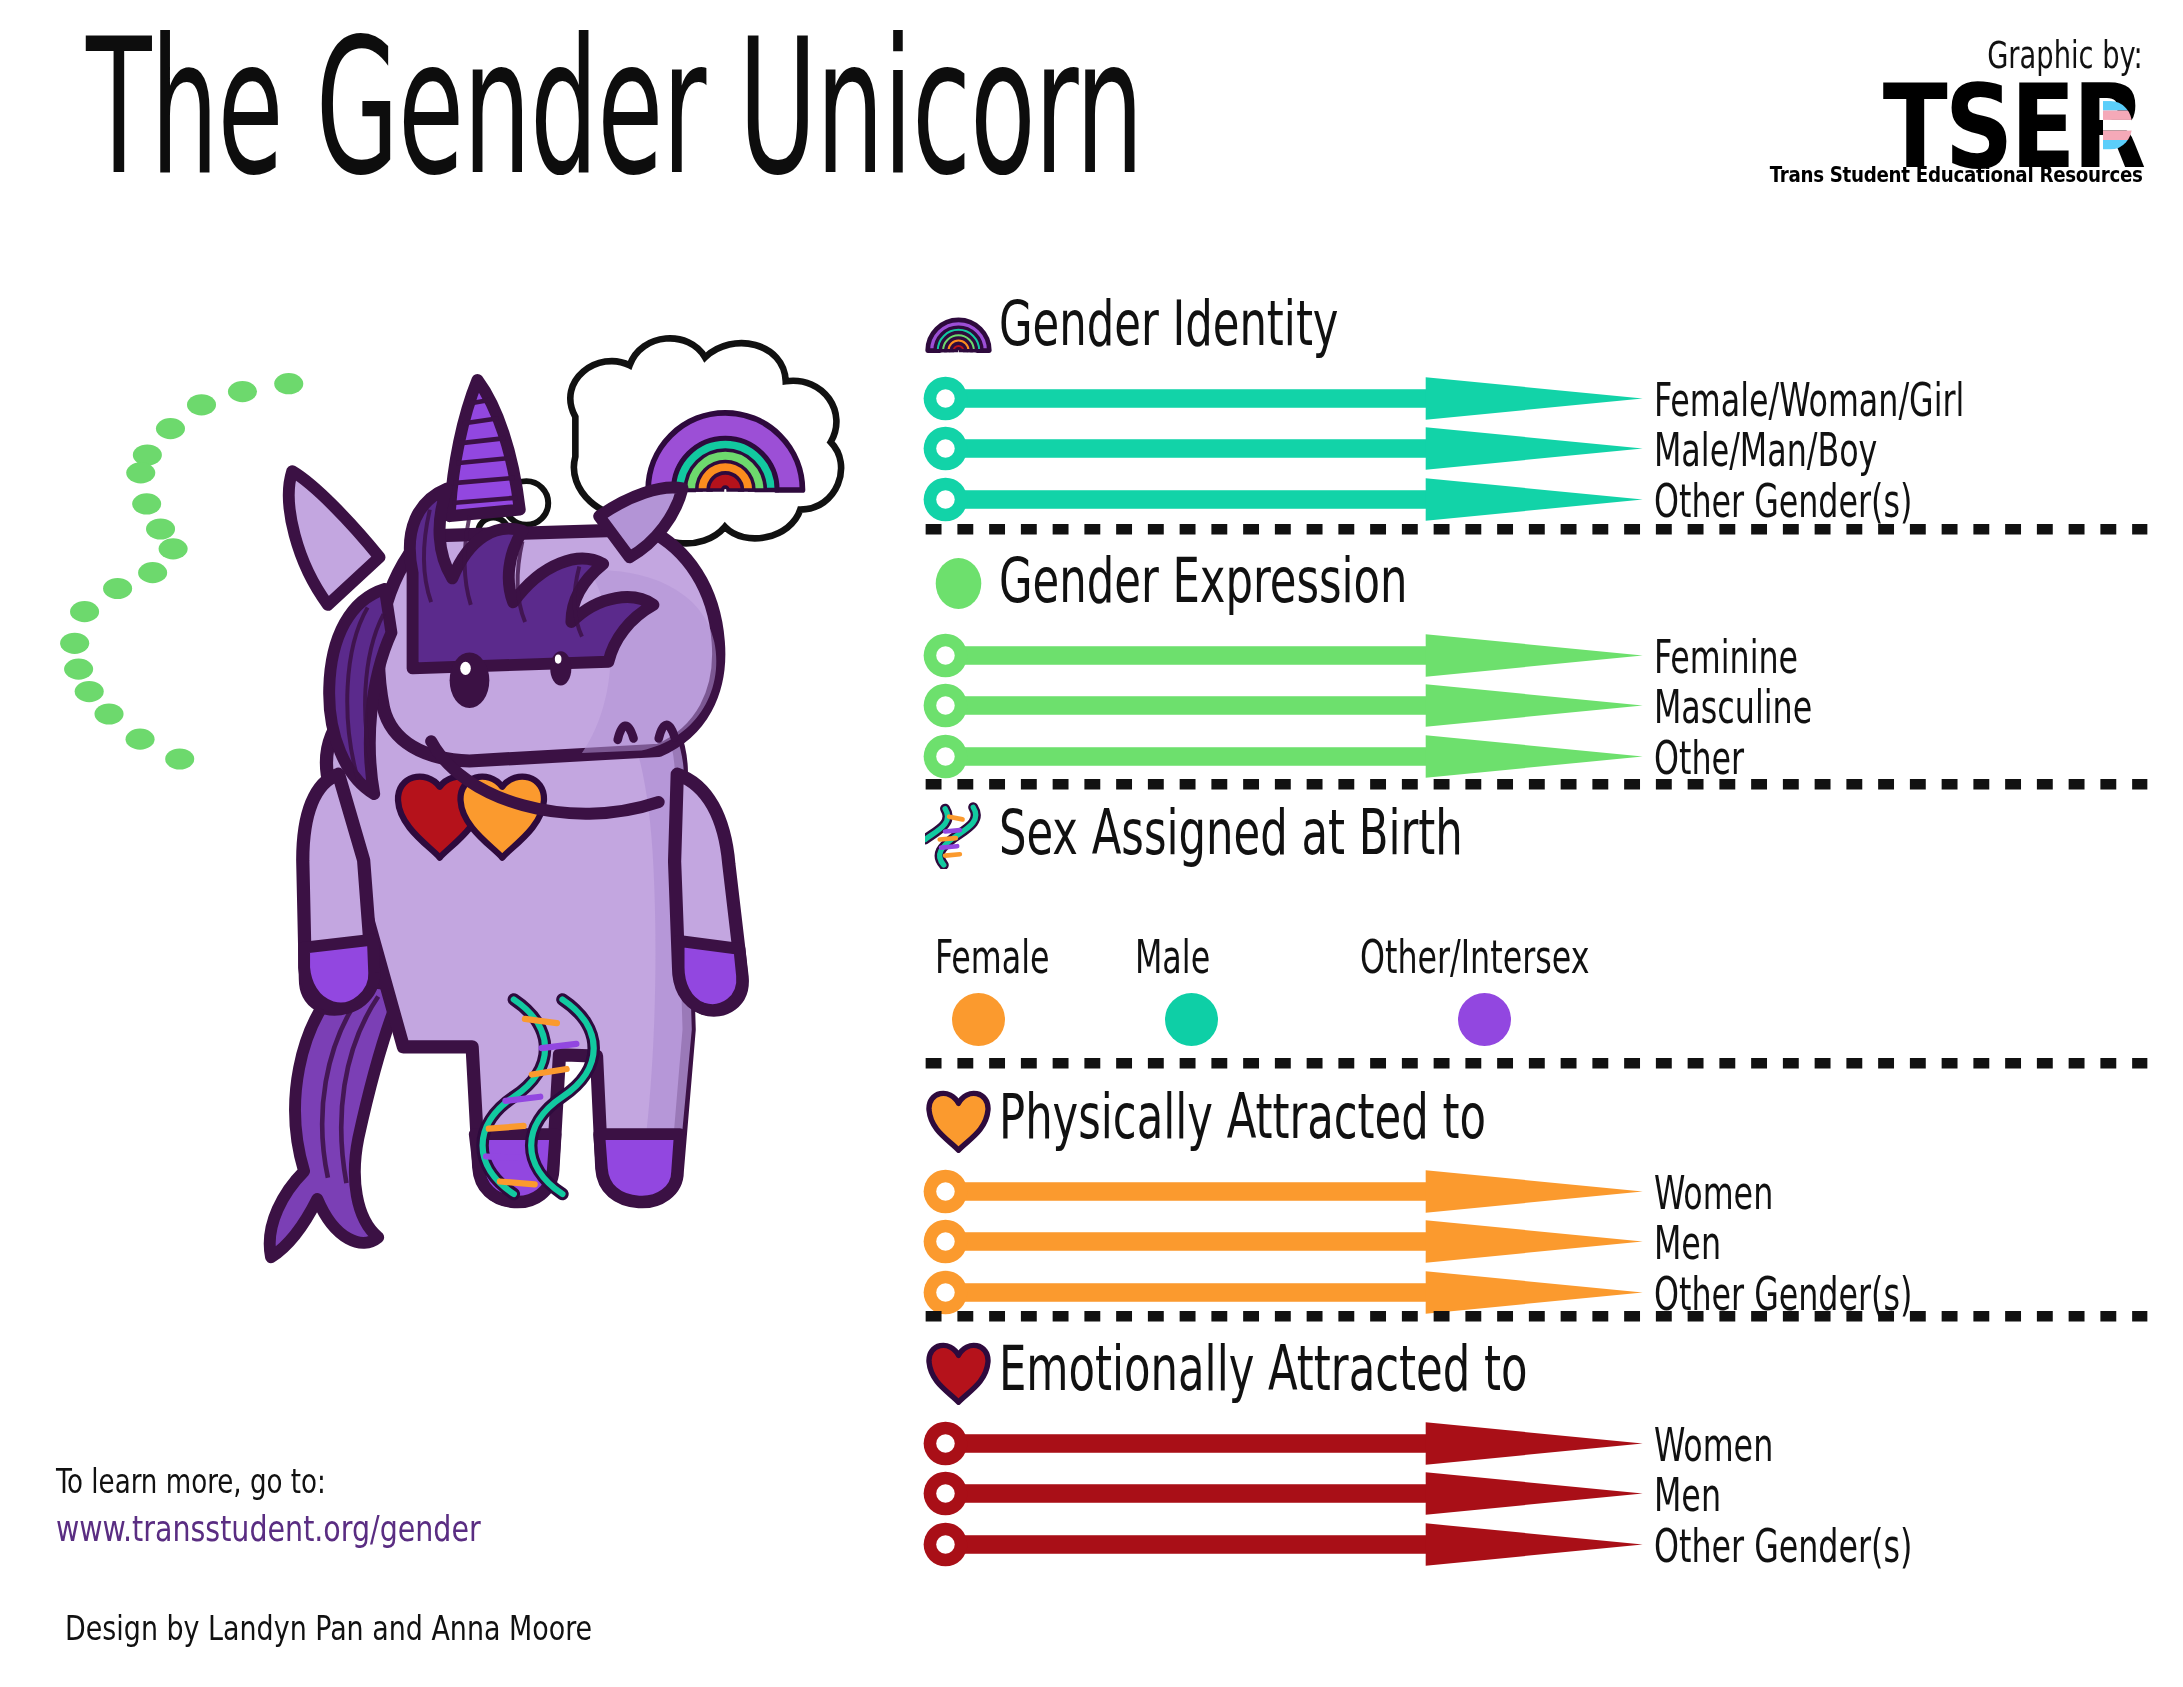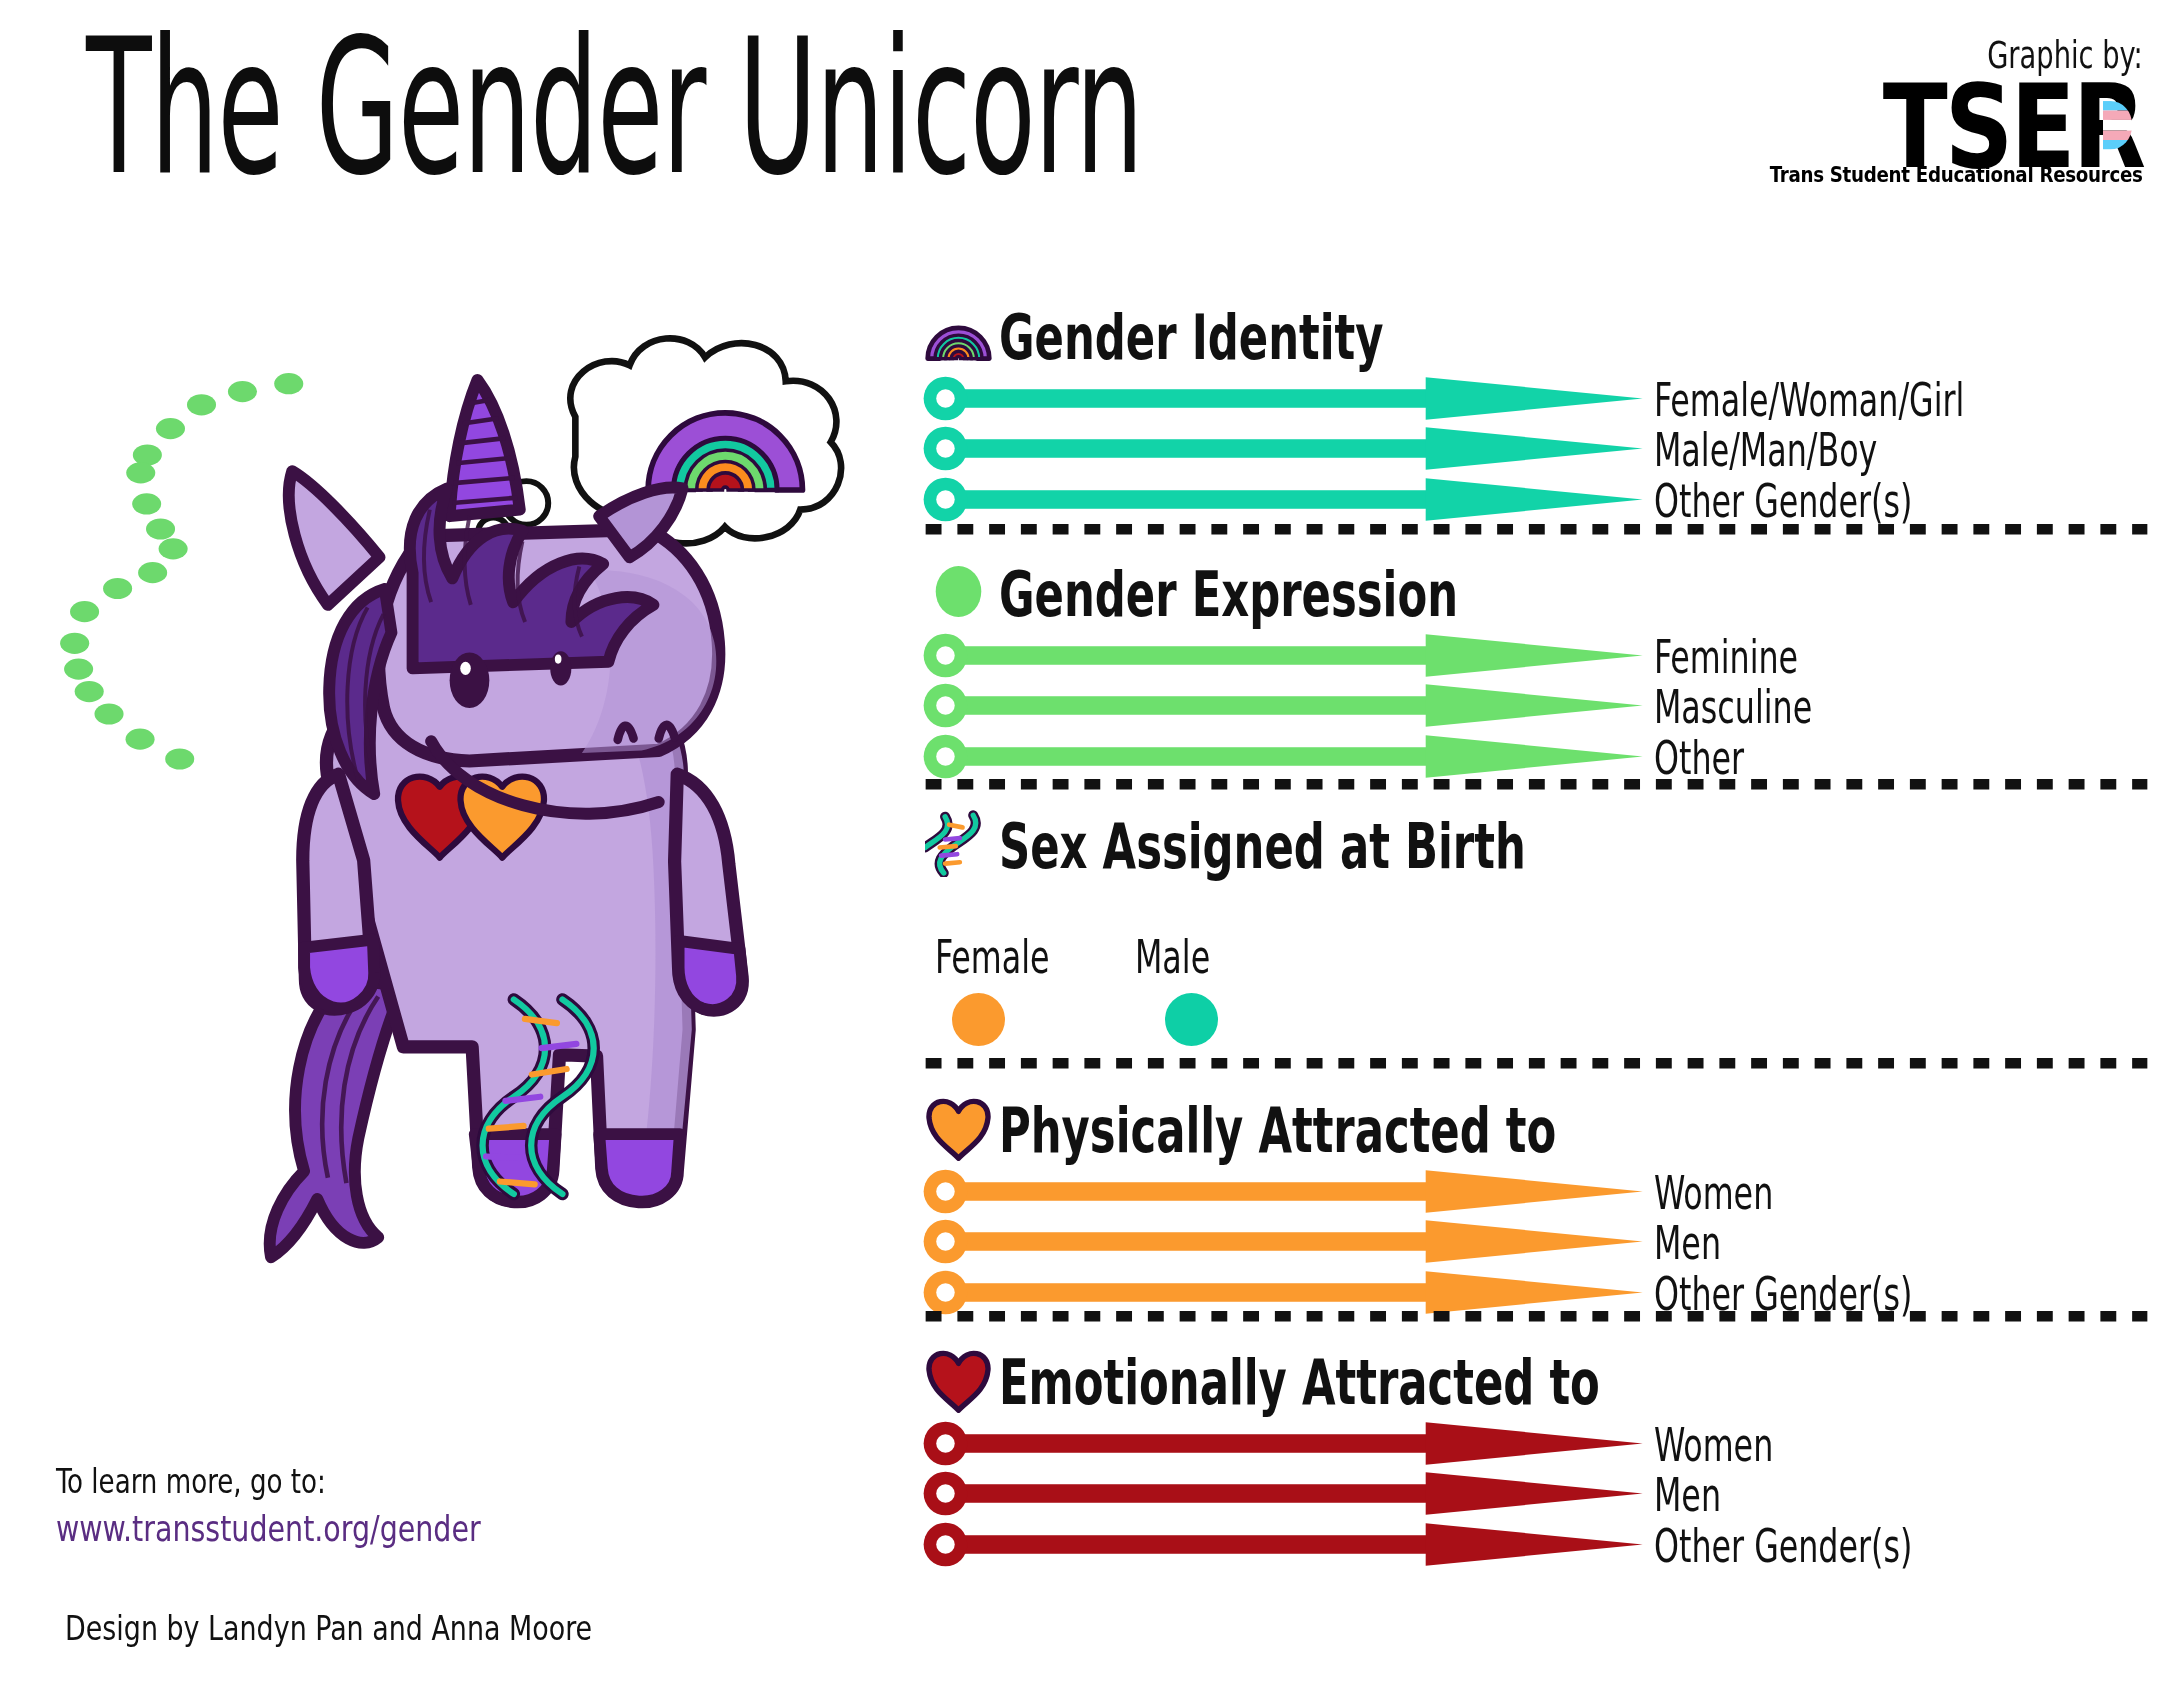--- a/index.html
+++ b/index.html
@@ -68,21 +68,21 @@
   }
   #design-by{
     position:absolute;left:65px;top:1608px;font-size:34px;color:#111;
     transform:scaleX(.88);transform-origin:left top;white-space:nowrap;
   }
 
   
   #panel{position:absolute;left:923px;top:291px;width:1237px;height:1363px;}
 
   .section{position:absolute;left:0;width:1237px;}
-  .sec-head{position:absolute;left:0;top:0;height:79px;display:flex;align-items:flex-end;font-weight:bold;}
+  .sec-head{position:absolute;left:0;top:0;height:79px;display:flex;align-items:flex-start;}
   .sec-icon{width:71px;height:71px;flex:0 0 71px;display:flex;align-items:center;justify-content:center;}
   .sec-title{
     font-size:56px;color:#111;white-space:nowrap;margin-left:5.3px;
     transform:scaleX(.86) scaleY(1.1);transform-origin:left center;
   }
 
   .rows{position:absolute;left:0;}
   .arrow-row{position:relative;height:46px;}
   .arrow-svg{position:absolute;left:0;top:0;}
   .arrow-label{
@@ -383,20 +383,24 @@
         </div>
         <div class="sab-cols">
           <div class="sab-col" style="left: 12px;">
             <span class="sab-label hand">Female</span>
             <div class="sab-dot" style="background: rgb(251, 154, 46); margin-left: 17px;"></div>
           </div>
           <div class="sab-col" style="left: 212px;">
             <span class="sab-label hand">Male</span>
             <div class="sab-dot" style="background: rgb(14, 207, 166); margin-left: 30px;"></div>
           </div>
+          <div class="sab-col" style="left: 437px;">
+            <span class="sab-label hand">Other/Intersex</span>
+            <div class="sab-dot" style="background: rgb(146, 71, 224); margin-left: 98px;"></div>
+          </div>
         </div>
       </div>
       <div class="section" style="top: 793px;">
         <div class="sec-head">
           <span class="sec-icon">
             <svg viewBox="0 0 100 100" width="67" height="67">
               <path d="M50 26 C38 2 4 8 6 36 C9 68 38 82 50 96 C62 82 91 68 94 36 C96 8 62 2 50 26 Z" fill="#fb9a2e" stroke="#2e0a3d" stroke-width="8" stroke-linejoin="round"></path>
             </svg>
           </span>
           <span class="sec-title hand">Physically Attracted to</span>

